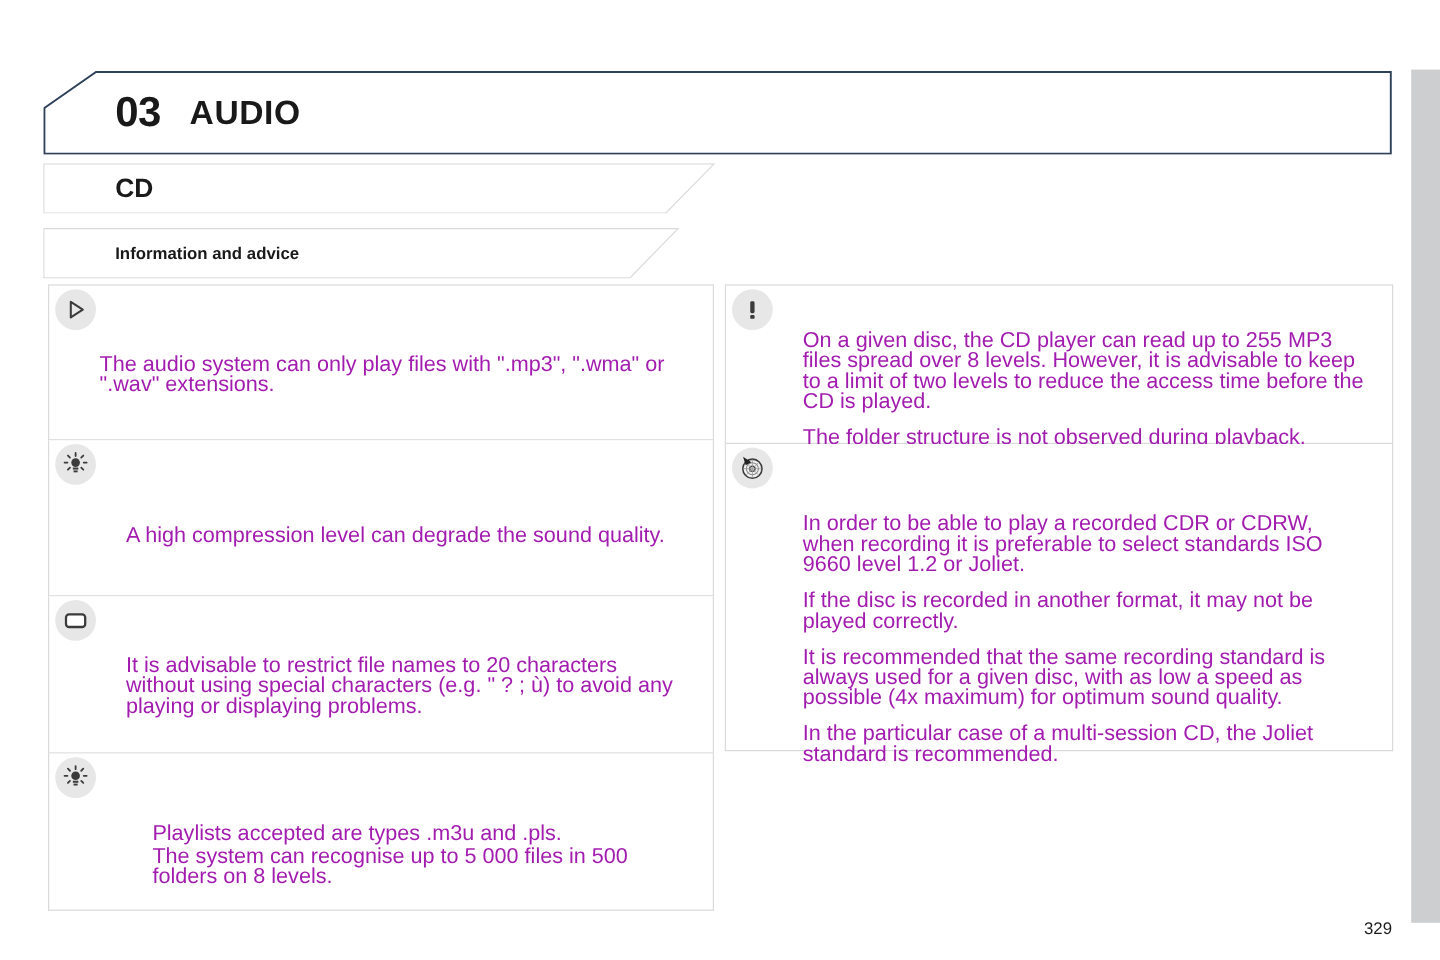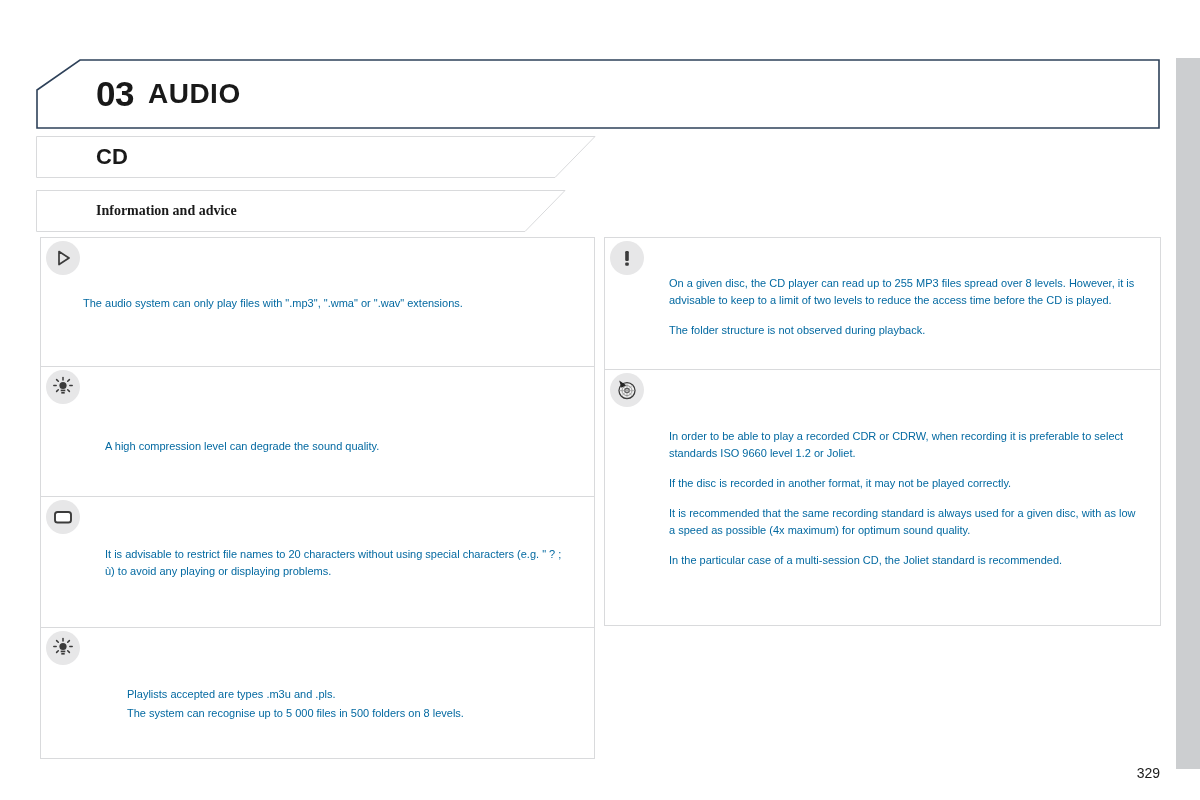--- a/index.html
+++ b/index.html
@@ -39,21 +39,21 @@
     left: 0; top: 0;
     width: 1124px; height: 70px;
   }
   #chapter-title-wrap {
     position: absolute;
     left: 60px;
     top: 0;
     height: 70px;
     display: flex;
     align-items: center;
-    gap: 14px;
+    gap: 24px;
   }
   #chapter-number {
     font-size: 35px;
     font-weight: bold;
     letter-spacing: -0.5px;
     color: #191919;
   }
   #chapter-name {
     font-size: 28px;
     font-weight: bold;
@@ -76,21 +76,21 @@
     top: 0;
     height: 42px;
     display: flex;
     align-items: center;
     font-weight: bold;
     color: #1a1a1a;
   }
   #section-banner { left: 36px; top: 136px; width: 560px; }
   #section-banner .banner-label { font-size: 22px; }
   #subsection-banner { left: 36px; top: 190px; width: 530px; }
-  #subsection-banner .banner-label { font-size: 14px; font-family: Liberation Serif, serif; }
+  #subsection-banner .banner-label { font-size: 14px; }
 
   
   #col-left {
     position: absolute;
     left: 40px;
     top: 237px;
     width: 555px;
   }
   #col-right {
     position: absolute;
@@ -122,23 +122,23 @@
     align-items: center;
     justify-content: center;
   }
   .note-icon svg { display: block; }
 
   .note-body {
     margin-left: 46px;
     margin-right: 4px;
   }
   .note-p {
-    font-size: 11px;
+    font-size: 18px;
     line-height: 17px;
-    color: #0369a1;
+    color: #a21caf;
     margin: 0;
   }
   .note-p + .note-p { margin-top: 13px; }
 
   
   #lbox-0 { height: 130px; }
   #lbox-0 .note-body { margin-top: 43px; margin-left: 24px; }
   #lbox-1 { height: 130px; }
   #lbox-1 .note-body { margin-top: 57px; }
   #lbox-2 { height: 131px; }

